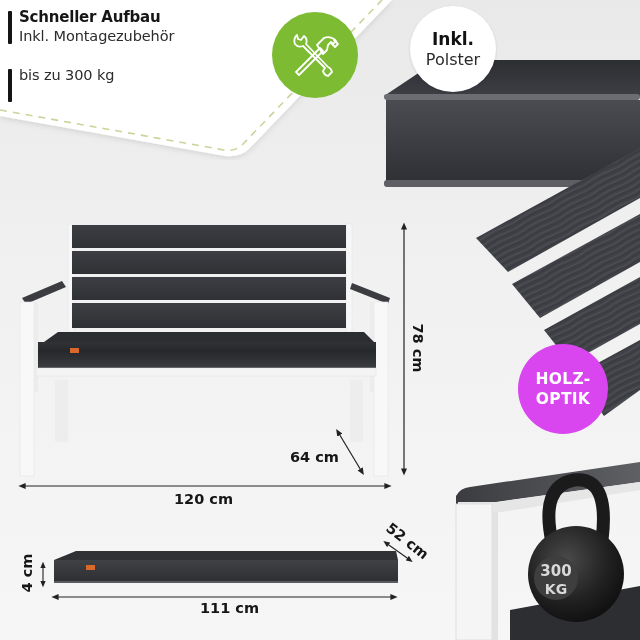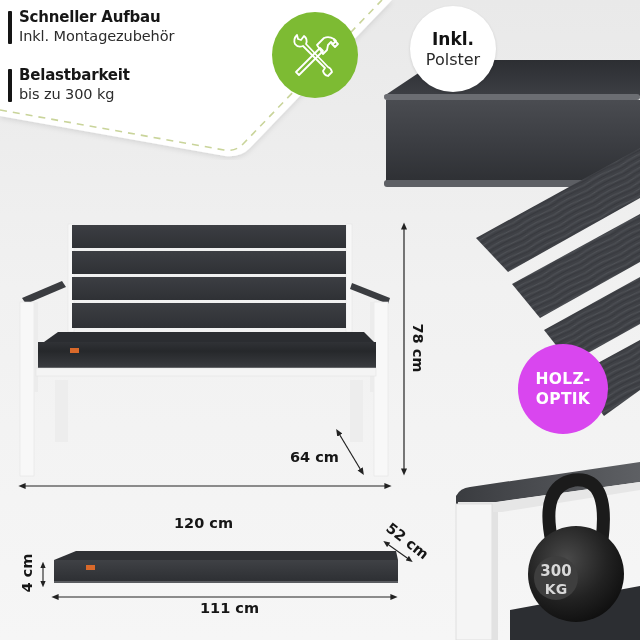--- a/index.html
+++ b/index.html
@@ -62,21 +62,20 @@
   <path d="M0,110 L224,150 Q236,152 244,143 L382,0" fill="none" stroke="#c9d49a" stroke-width="1.6" stroke-dasharray="7 6"></path>
 </svg>
 
 <div class="feature" style="top:8px;">
   <div class="bar"></div>
   <div class="title">Schneller Aufbau</div>
   <div class="sub">Inkl. Montagezubehör</div>
 </div>
 <div class="feature" style="top:66px;">
   <div class="bar"></div>
-  <div class="title">Belastbarkeit</div>
   <div class="sub">bis zu 300 kg</div>
 </div>
 
 <div class="badge badge-tools">
   <svg width="56" height="56" viewBox="0 0 56 56" fill="none" stroke="#ffffff" stroke-width="1.8" stroke-linecap="round" stroke-linejoin="round">
 
     <path d="M10,8 Q6,12 8,17 Q11,21 16,19 L38,41 L36,44 Q37,48 41,49 L45,45 Q44,41 41,40 L19,17 Q21,12 17,9 L14,13 L11,12 Z"></path>
 
     <path d="M9,45 L12,48 L36,24 L33,21 Z"></path>
 
@@ -185,21 +184,21 @@
 
   <line x1="338" y1="432" x2="362" y2="472" stroke="#222" stroke-width="1.2" marker-start="url(#ah)" marker-end="url(#ah)"></line>
 
   <line x1="55" y1="597" x2="394" y2="597" stroke="#222" stroke-width="1.2" marker-start="url(#ah)" marker-end="url(#ah)"></line>
 
   <line x1="43" y1="565" x2="43" y2="584" stroke="#222" stroke-width="1.1" marker-start="url(#ah)" marker-end="url(#ah)"></line>
 
   <line x1="386" y1="543" x2="410" y2="560" stroke="#222" stroke-width="1.1" marker-start="url(#ah)" marker-end="url(#ah)"></line>
 </svg>
 
-<div class="dim" style="left:174px;top:491px;margin-top:24px;">120 cm</div>
+<div class="dim" style="left:174px;top:491px;">120 cm</div>
 <div class="dim dim-rot-90" style="left:394px;top:340px;">78 cm</div>
 <div class="dim" style="left:290px;top:449px;">64 cm</div>
 
 <svg class="cushion-flat" viewBox="0 0 348 40" preserveAspectRatio="none">
   <defs>
     <linearGradient id="cf" x1="0" y1="0" x2="0" y2="1">
       <stop offset="0" stop-color="#3f4145"></stop>
       <stop offset="1" stop-color="#2d2f33"></stop>
     </linearGradient>
   </defs>

